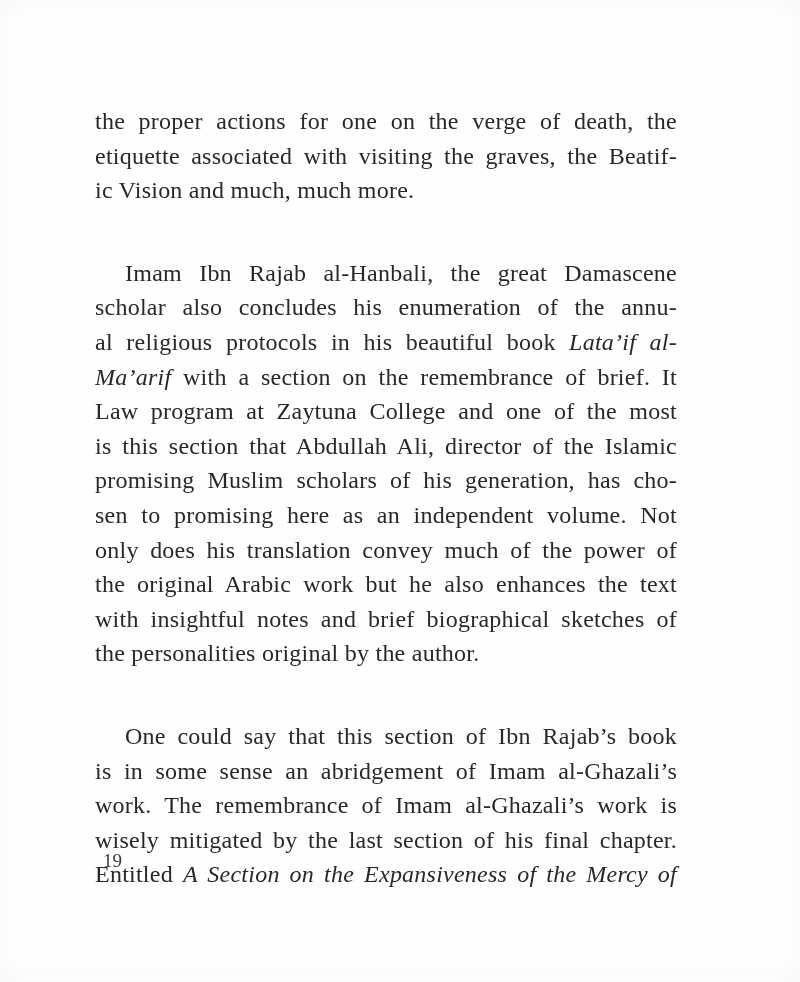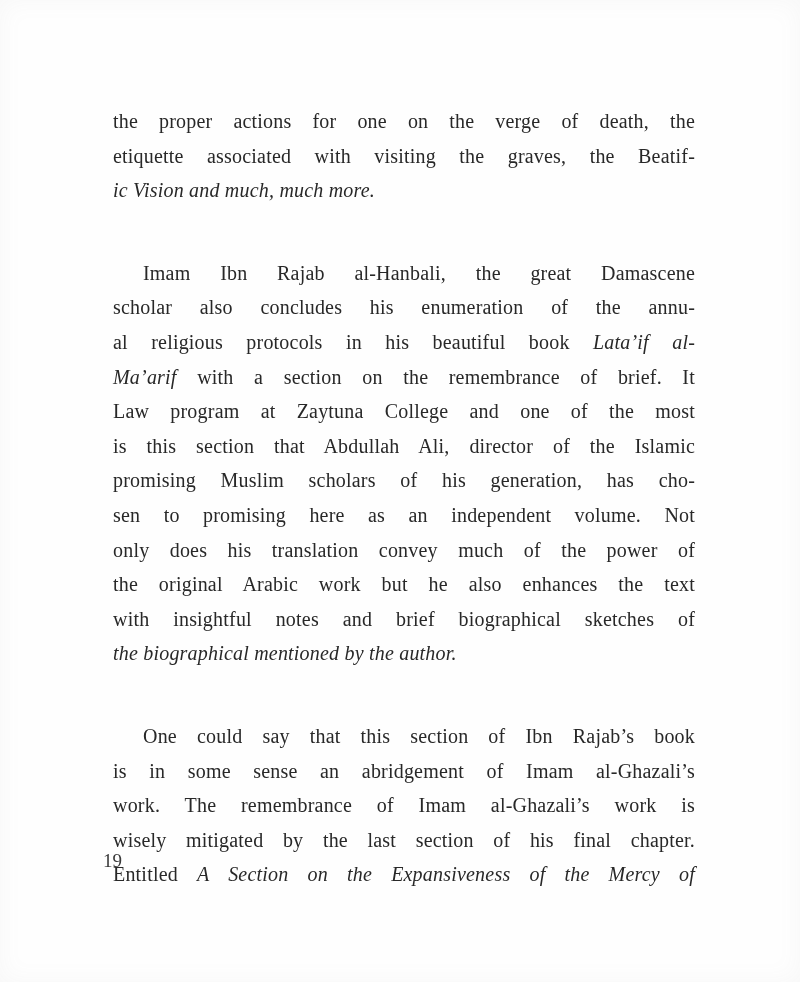--- a/index.html
+++ b/index.html
@@ -13,36 +13,35 @@
   }
   .page {
     position: absolute; left: 0; top: 0;
     width: 800px; height: 982px;
     background: #fefefdff;
     background-color: #fefefe;
     box-shadow: inset 0 0 24px rgba(130,130,130,0.06);
   }
   .text-block {
     position: absolute;
-    left: 113px; top: 104px; width: 582px;
-    font-size: 20px;
+    left: 95px; top: 104px; width: 582px;
+    font-size: 24px;
     color: #282828;
     letter-spacing: 0.01em;
   }
   .line {
     height: 34.6px;
     line-height: 34.6px;
     text-align: justify;
     text-align-last: justify;
     white-space: normal;
   }
   .line.par-end {
     text-align: center;
     text-align-last: left;
-    font-style: italic;
   }
   .line.indent { text-indent: 30px; margin-top: 48px; }
   .line i { font-style: italic; }
   .page-number {
     position: absolute;
     left: 103px; top: 850px; width: 582px;
     text-align: left;
     font-size: 19px;
     color: #3a3a3a;
   }
@@ -59,21 +58,21 @@
       <div class="line"><span>scholar also concludes his enumeration of the annu-</span></div>
       <div class="line"><span>al religious protocols in his beautiful book </span><i>Lata’if al-</i></div>
       <div class="line"><i>Ma’arif</i><span> with a section on the remembrance of brief. It</span></div>
       <div class="line"><span>Law program at Zaytuna College and one of the most</span></div>
       <div class="line"><span>is this section that Abdullah Ali, director of the Islamic</span></div>
       <div class="line"><span>promising Muslim scholars of his generation, has cho-</span></div>
       <div class="line"><span>sen to promising here as an independent volume. Not</span></div>
       <div class="line"><span>only does his translation convey much of the power of</span></div>
       <div class="line"><span>the original Arabic work but he also enhances the text</span></div>
       <div class="line"><span>with insightful notes and brief biographical sketches of</span></div>
-      <div class="line par-end"><span>the biographical mentioned by the author.</span></div>
+      <div class="line par-end"><span>the personalities original by the author.</span></div>
       <div class="line indent"><span>One could say that this section of Ibn Rajab’s book</span></div>
       <div class="line"><span>is in some sense an abridgement of Imam al-Ghazali’s</span></div>
       <div class="line"><span>work. The remembrance of Imam al-Ghazali’s work is</span></div>
       <div class="line"><span>wisely mitigated by the last section of his final chapter.</span></div>
       <div class="line"><span>Entitled </span><i>A Section on the Expansiveness of the Mercy of</i></div>
     </div>
   <div class="page-number">19</div>
 </div>
 
 </body></html>

